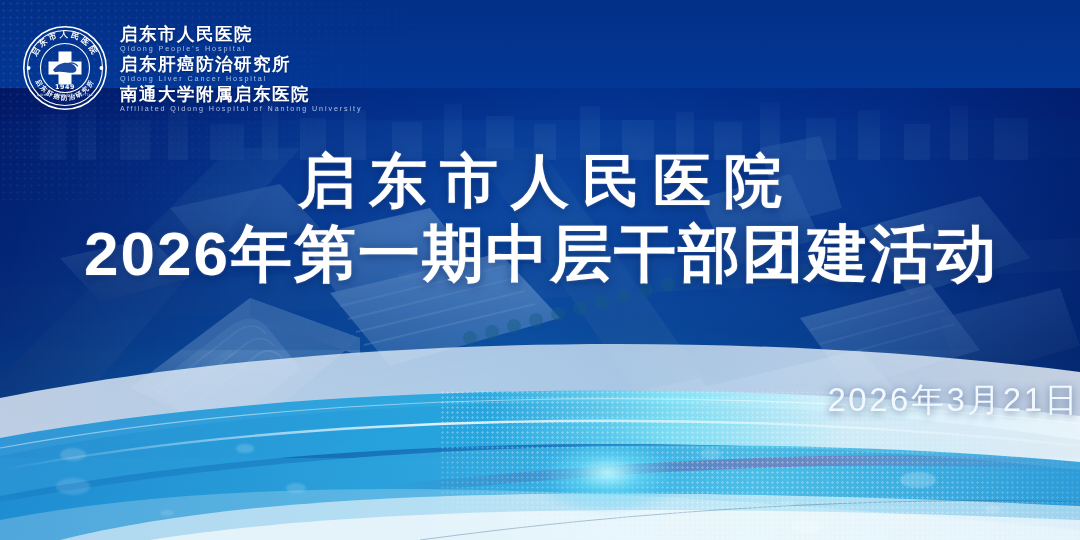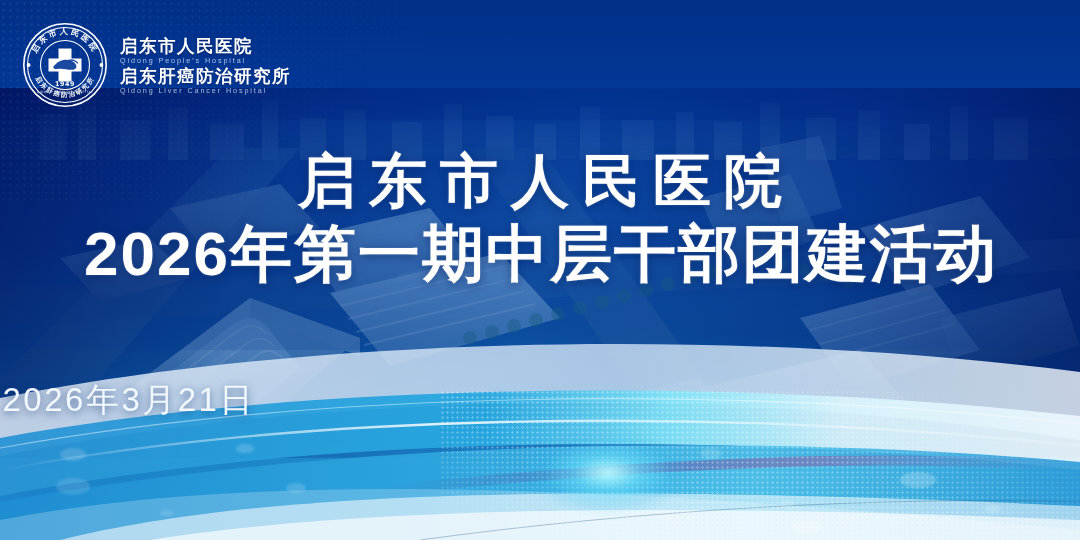--- a/index.html
+++ b/index.html
@@ -129,25 +129,26 @@
     font-size:62px; line-height:72px;
     font-weight:bold;
     letter-spacing:2px;
     text-indent:2px;
     white-space:nowrap;
     margin-top:6px;
     text-shadow:0 2px 10px rgba(2,30,90,.55), 0 0 2px rgba(255,255,255,.35);
   }
   .date-line{
     position:absolute; left:0; right:0; top:380px;
-    text-align:left; z-index:5;
+    text-align:right; z-index:5;
     color:#f2f8ff;
     font-size:33px; line-height:40px;
     letter-spacing:2.5px; text-indent:2.5px;
     text-shadow:0 2px 8px rgba(2,35,95,.6);
+    padding-left:36px;
   }
 </style>
 </head>
 <body>
 
 <div id="banner">
 
   <div class="bg-base"></div>
 
   <div class="city">
@@ -383,20 +384,24 @@
 
     <div class="logo-text">
       <div class="lt-row">
         <div class="lt-cn">启东市人民医院</div>
         <div class="lt-en">Qidong People's Hospital</div>
       </div>
       <div class="lt-row">
         <div class="lt-cn">启东肝癌防治研究所</div>
         <div class="lt-en">Qidong Liver Cancer Hospital</div>
       </div>
+      <div class="lt-row">
+        <div class="lt-cn">南通大学附属启东医院</div>
+        <div class="lt-en">Affiliated Qidong Hospital of Nantong University</div>
+      </div>
     </div>
   </div>
 
   <div class="titles">
     <div class="title-1">启东市人民医院</div>
     <div class="title-2">2026年第一期中层干部团建活动</div>
   </div>
 
   <div class="date-line">2026年3月21日</div>
 

